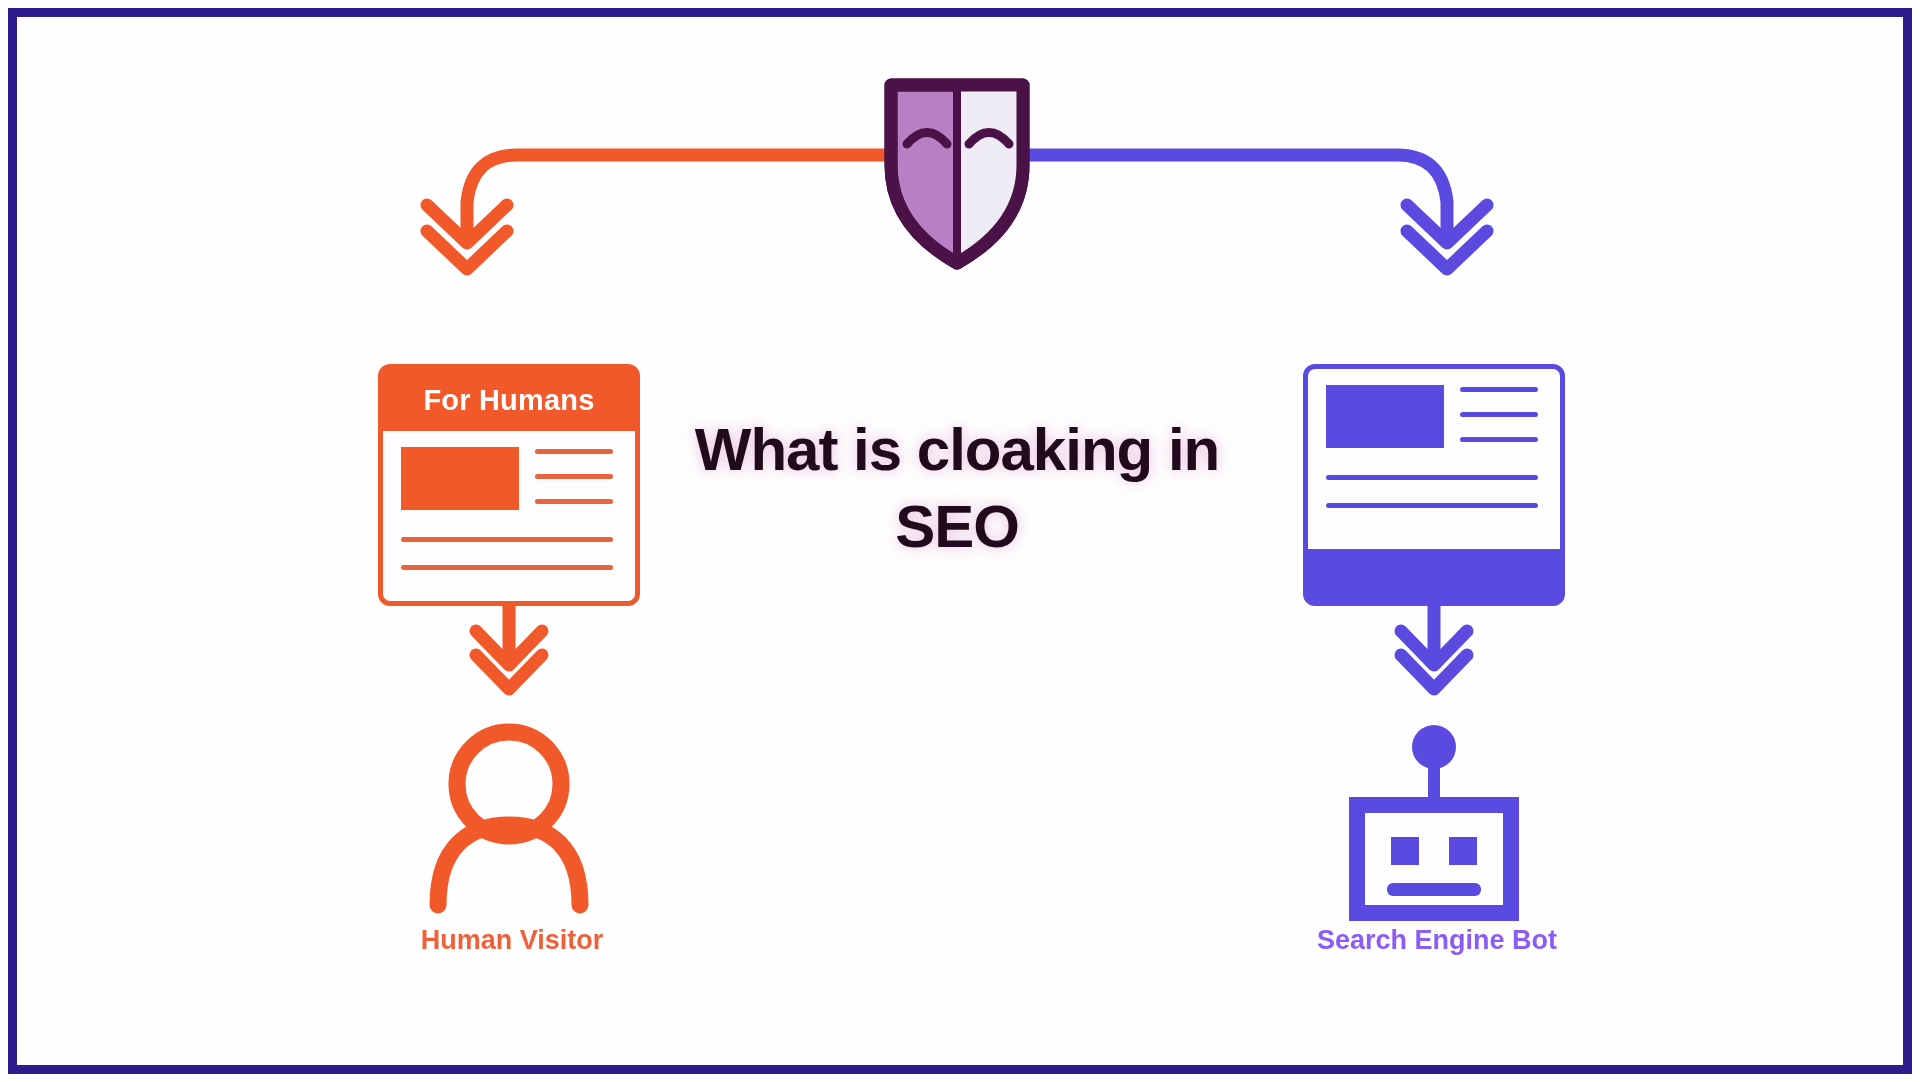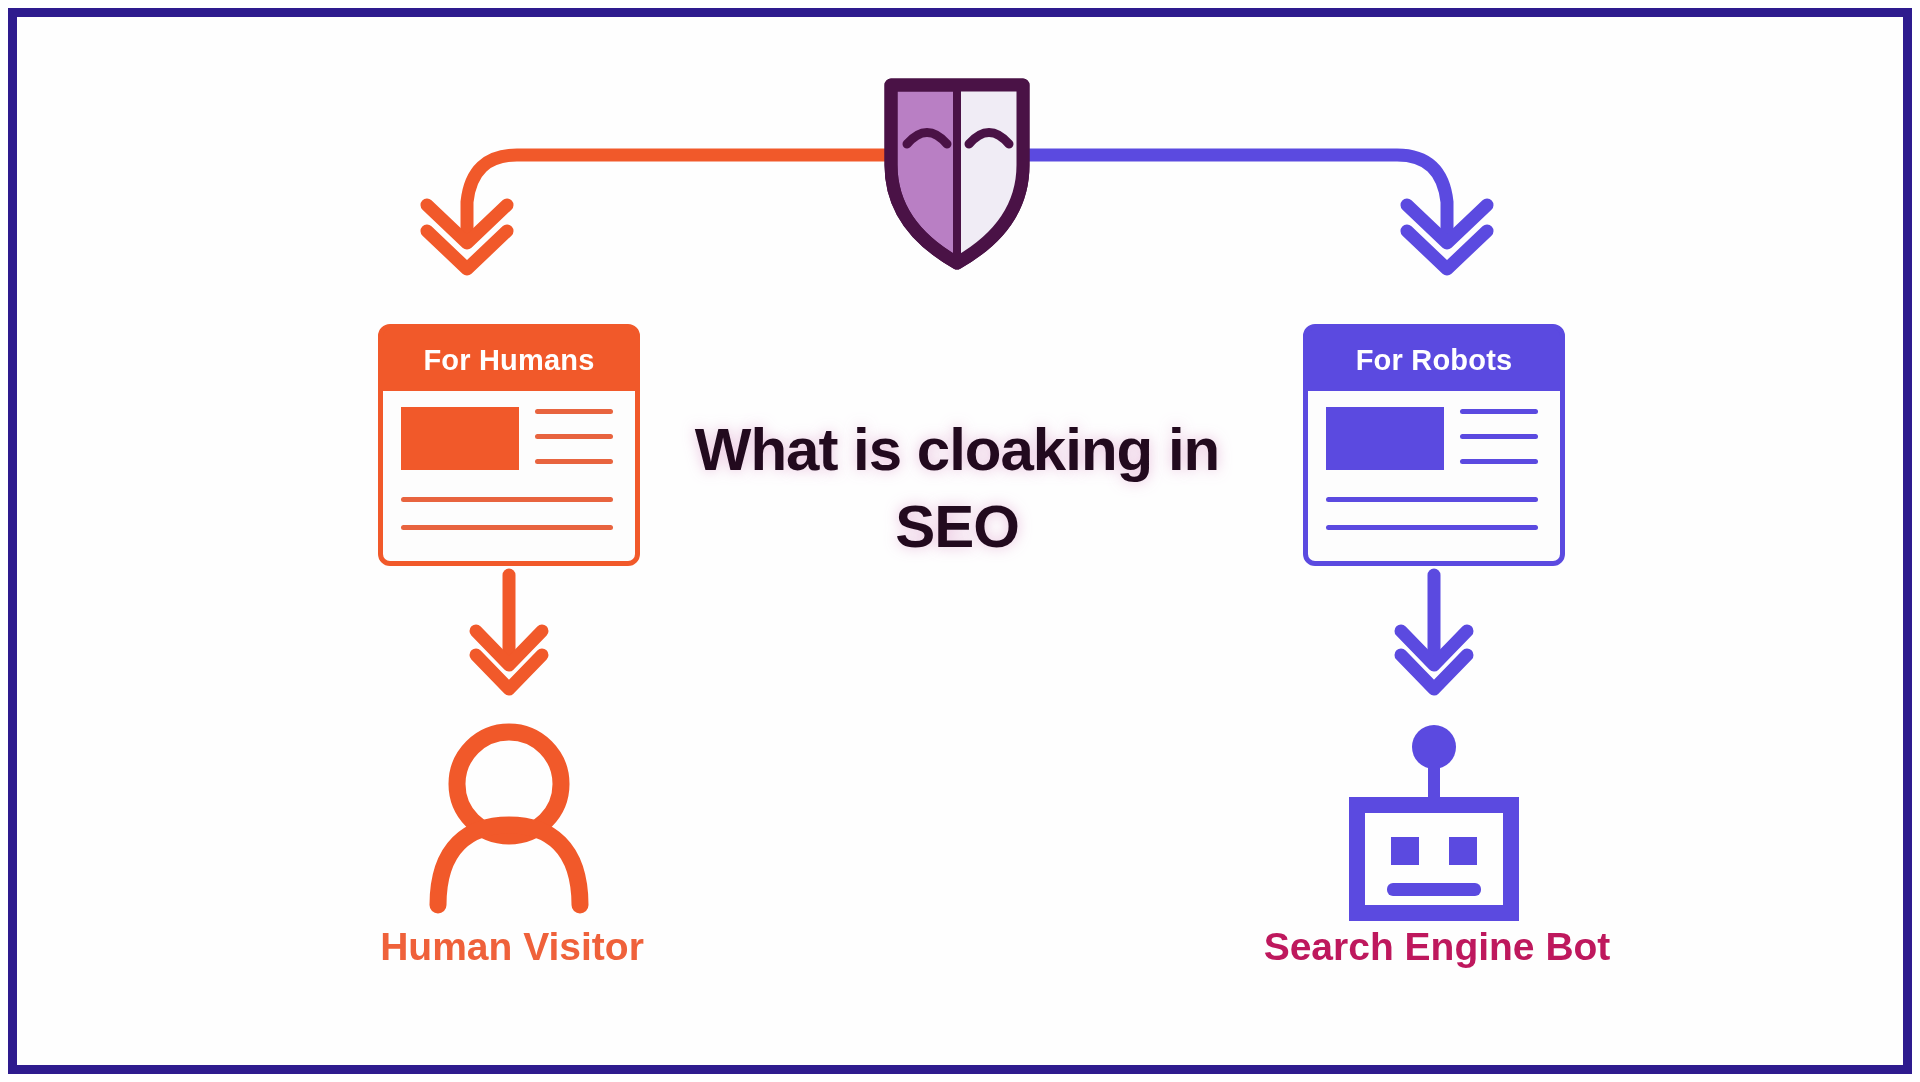--- a/index.html
+++ b/index.html
@@ -45,20 +45,21 @@
   }
 
   
   .card {
     position: absolute;
     width: 262px;
     height: 242px;
     border-radius: 12px;
     overflow: hidden;
     box-sizing: border-box;
+    margin-top: 40px;
   }
   .card-head {
     height: 62px;
     display: flex;
     align-items: center;
     justify-content: center;
     color: #ffffff;
     font-size: 29px;
     font-weight: bold;
     letter-spacing: .2px;
@@ -94,26 +95,26 @@
 
   .card.humans .thumb { background: #f1592a; }
   .card.humans .line  { background: #e8643f; }
   .card.robots .thumb { background: #5b4ae0; }
   .card.robots .line  { background: #5b4ae0; }
 
   
   .node-label {
     position: absolute;
     text-align: center;
-    font-size: 39px;
+    font-size: 27px;
     font-weight: bold;
     white-space: nowrap;
   }
   .label-human { left: 300px; top: 908px; width: 390px; color: #ef613a; }
-  .label-bot   { left: 1200px; top: 908px; width: 440px; color: #be185d; }
+  .label-bot   { left: 1200px; top: 908px; width: 440px; color: #8b5cf6; }
 
   
   .title {
     position: absolute;
     left: 640px;
     top: 395px;
     width: 600px;
     text-align: center;
     font-size: 60px;
     line-height: 1.28;
@@ -190,21 +191,20 @@
         <div class="thumb"></div>
         <div class="line ln-s1"></div>
         <div class="line ln-s2"></div>
         <div class="line ln-s3"></div>
         <div class="line ln-l1"></div>
         <div class="line ln-l2"></div>
       </div>
     </div>
 
     <div class="card robots">
-      <div class="card-head">For Robots</div>
       <div class="card-body">
         <div class="thumb"></div>
         <div class="line ln-s1"></div>
         <div class="line ln-s2"></div>
         <div class="line ln-s3"></div>
         <div class="line ln-l1"></div>
         <div class="line ln-l2"></div>
       </div>
     </div>
 

